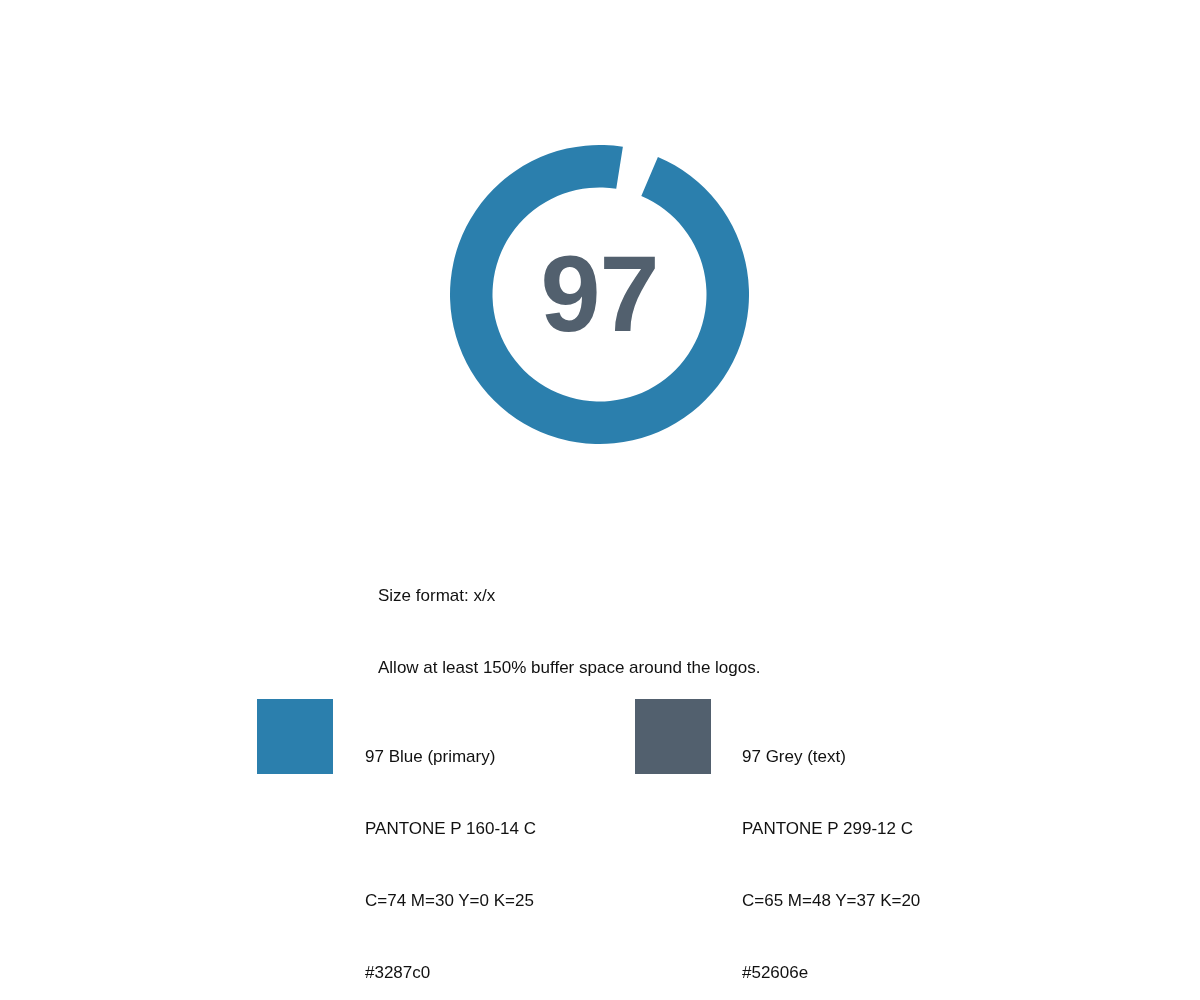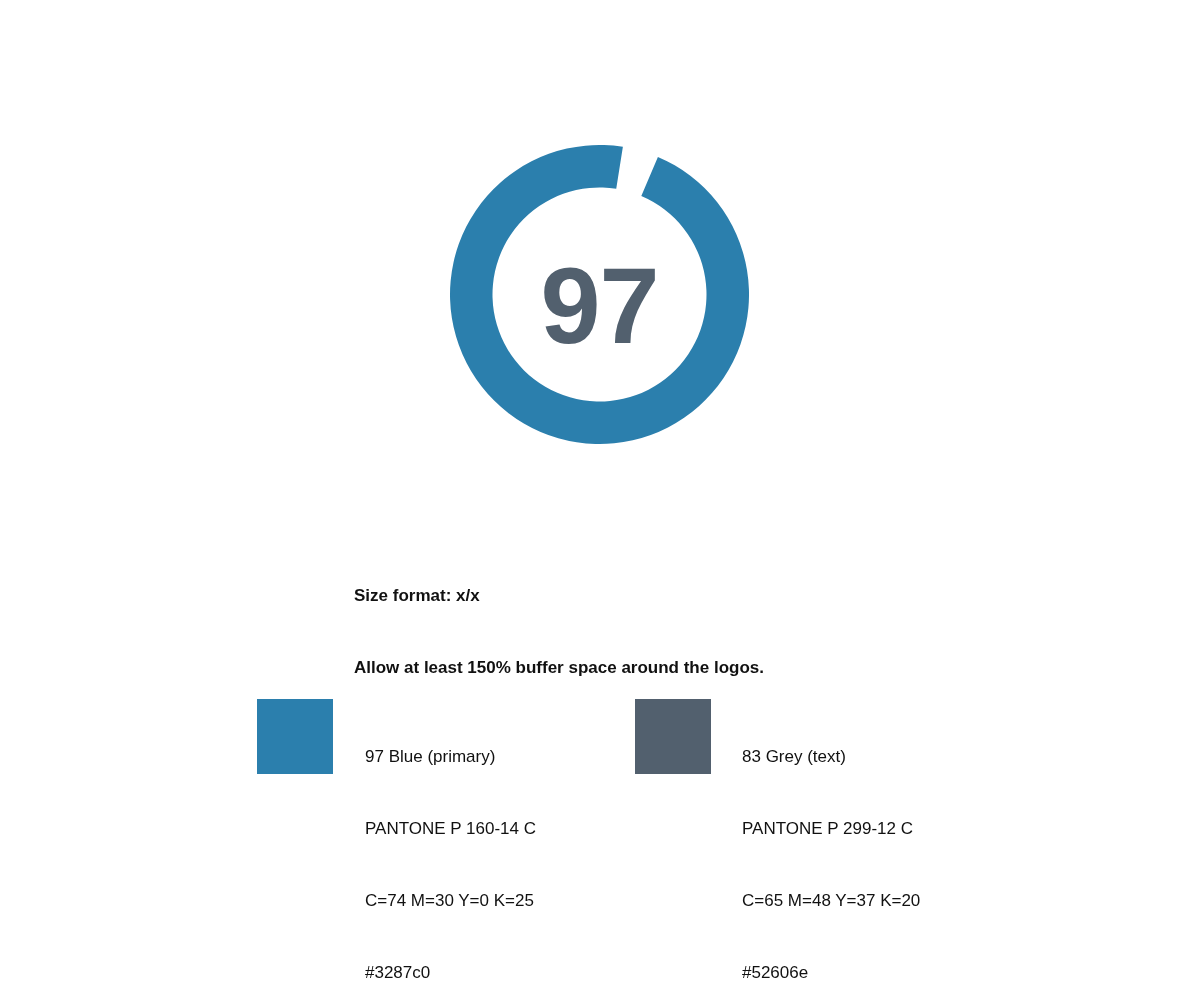--- a/index.html
+++ b/index.html
@@ -25,46 +25,45 @@
     height: 299px;
   }
   #logo-mark svg {
     display: block;
     width: 299px;
     height: 299px;
   }
   #logo-number {
     position: absolute;
     left: 0;
-    top: 12px;
+    top: 0;
     width: 299px;
     height: 299px;
     display: flex;
     align-items: center;
     justify-content: center;
     font-family: "Liberation Sans", sans-serif;
     font-weight: bold;
     font-size: 108px;
     letter-spacing: -1px;
     line-height: 1;
     color: #52606e;
     padding-bottom: 2px;
     box-sizing: border-box;
   }
 
   
   #specs {
     position: absolute;
-    left: 354px;
+    left: 378px;
     top: 536px;
     font-size: 17px;
     line-height: 24px;
     color: #111111;
     white-space: pre;
-    font-weight: bold;
   }
   #specs .spec-line { display: block; }
 
   
   #palette {
     position: absolute;
     left: 0;
     top: 699px;
     width: 952px;
     height: 170px;
@@ -124,20 +123,20 @@
       <span class="swatch-line">C=74 M=30 Y=0 K=25</span>
       <span class="swatch-line">#3287c0</span>
       
       
     </div>
   </div>
 
   <div class="swatch-group grey">
     <div class="swatch-chip" style="background: rgb(82, 96, 110);"></div>
     <div class="swatch-info">
-      <span class="swatch-line">83 Grey (text)</span>
+      <span class="swatch-line">97 Grey (text)</span>
       <span class="swatch-line">PANTONE P 299-12 C</span>
       <span class="swatch-line">C=65 M=48 Y=37 K=20</span>
       <span class="swatch-line">#52606e</span>
     </div>
   </div>
 
 </div>
 
 </body></html>

